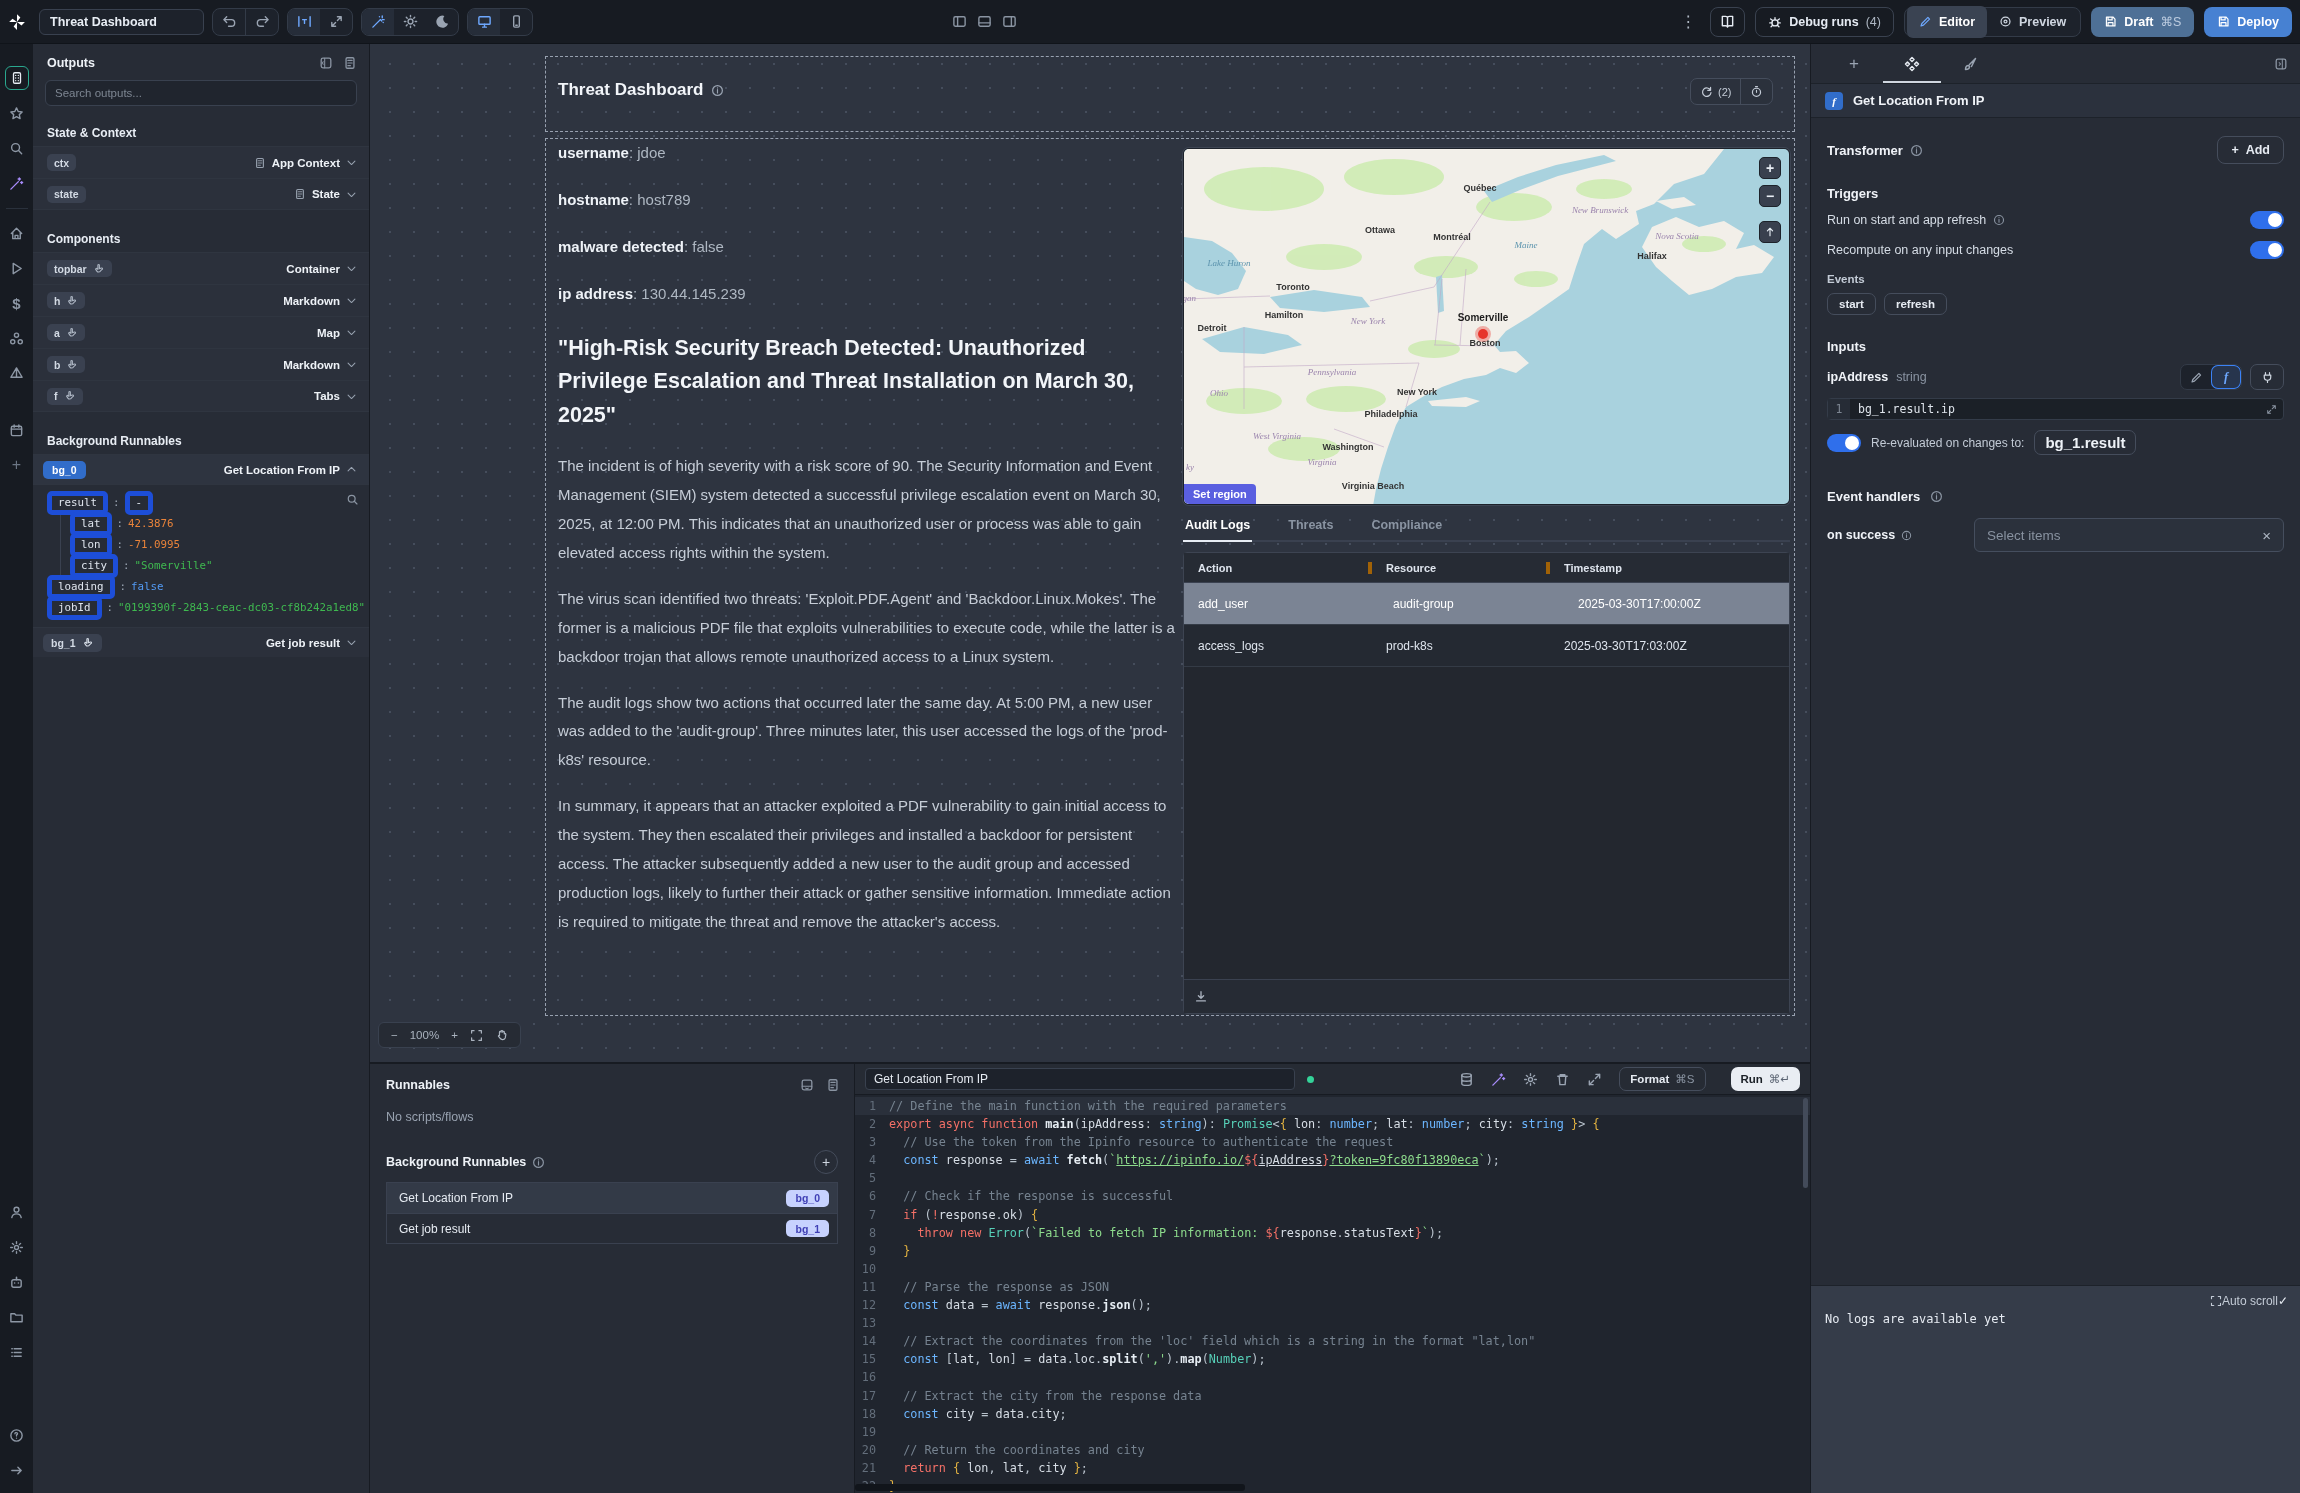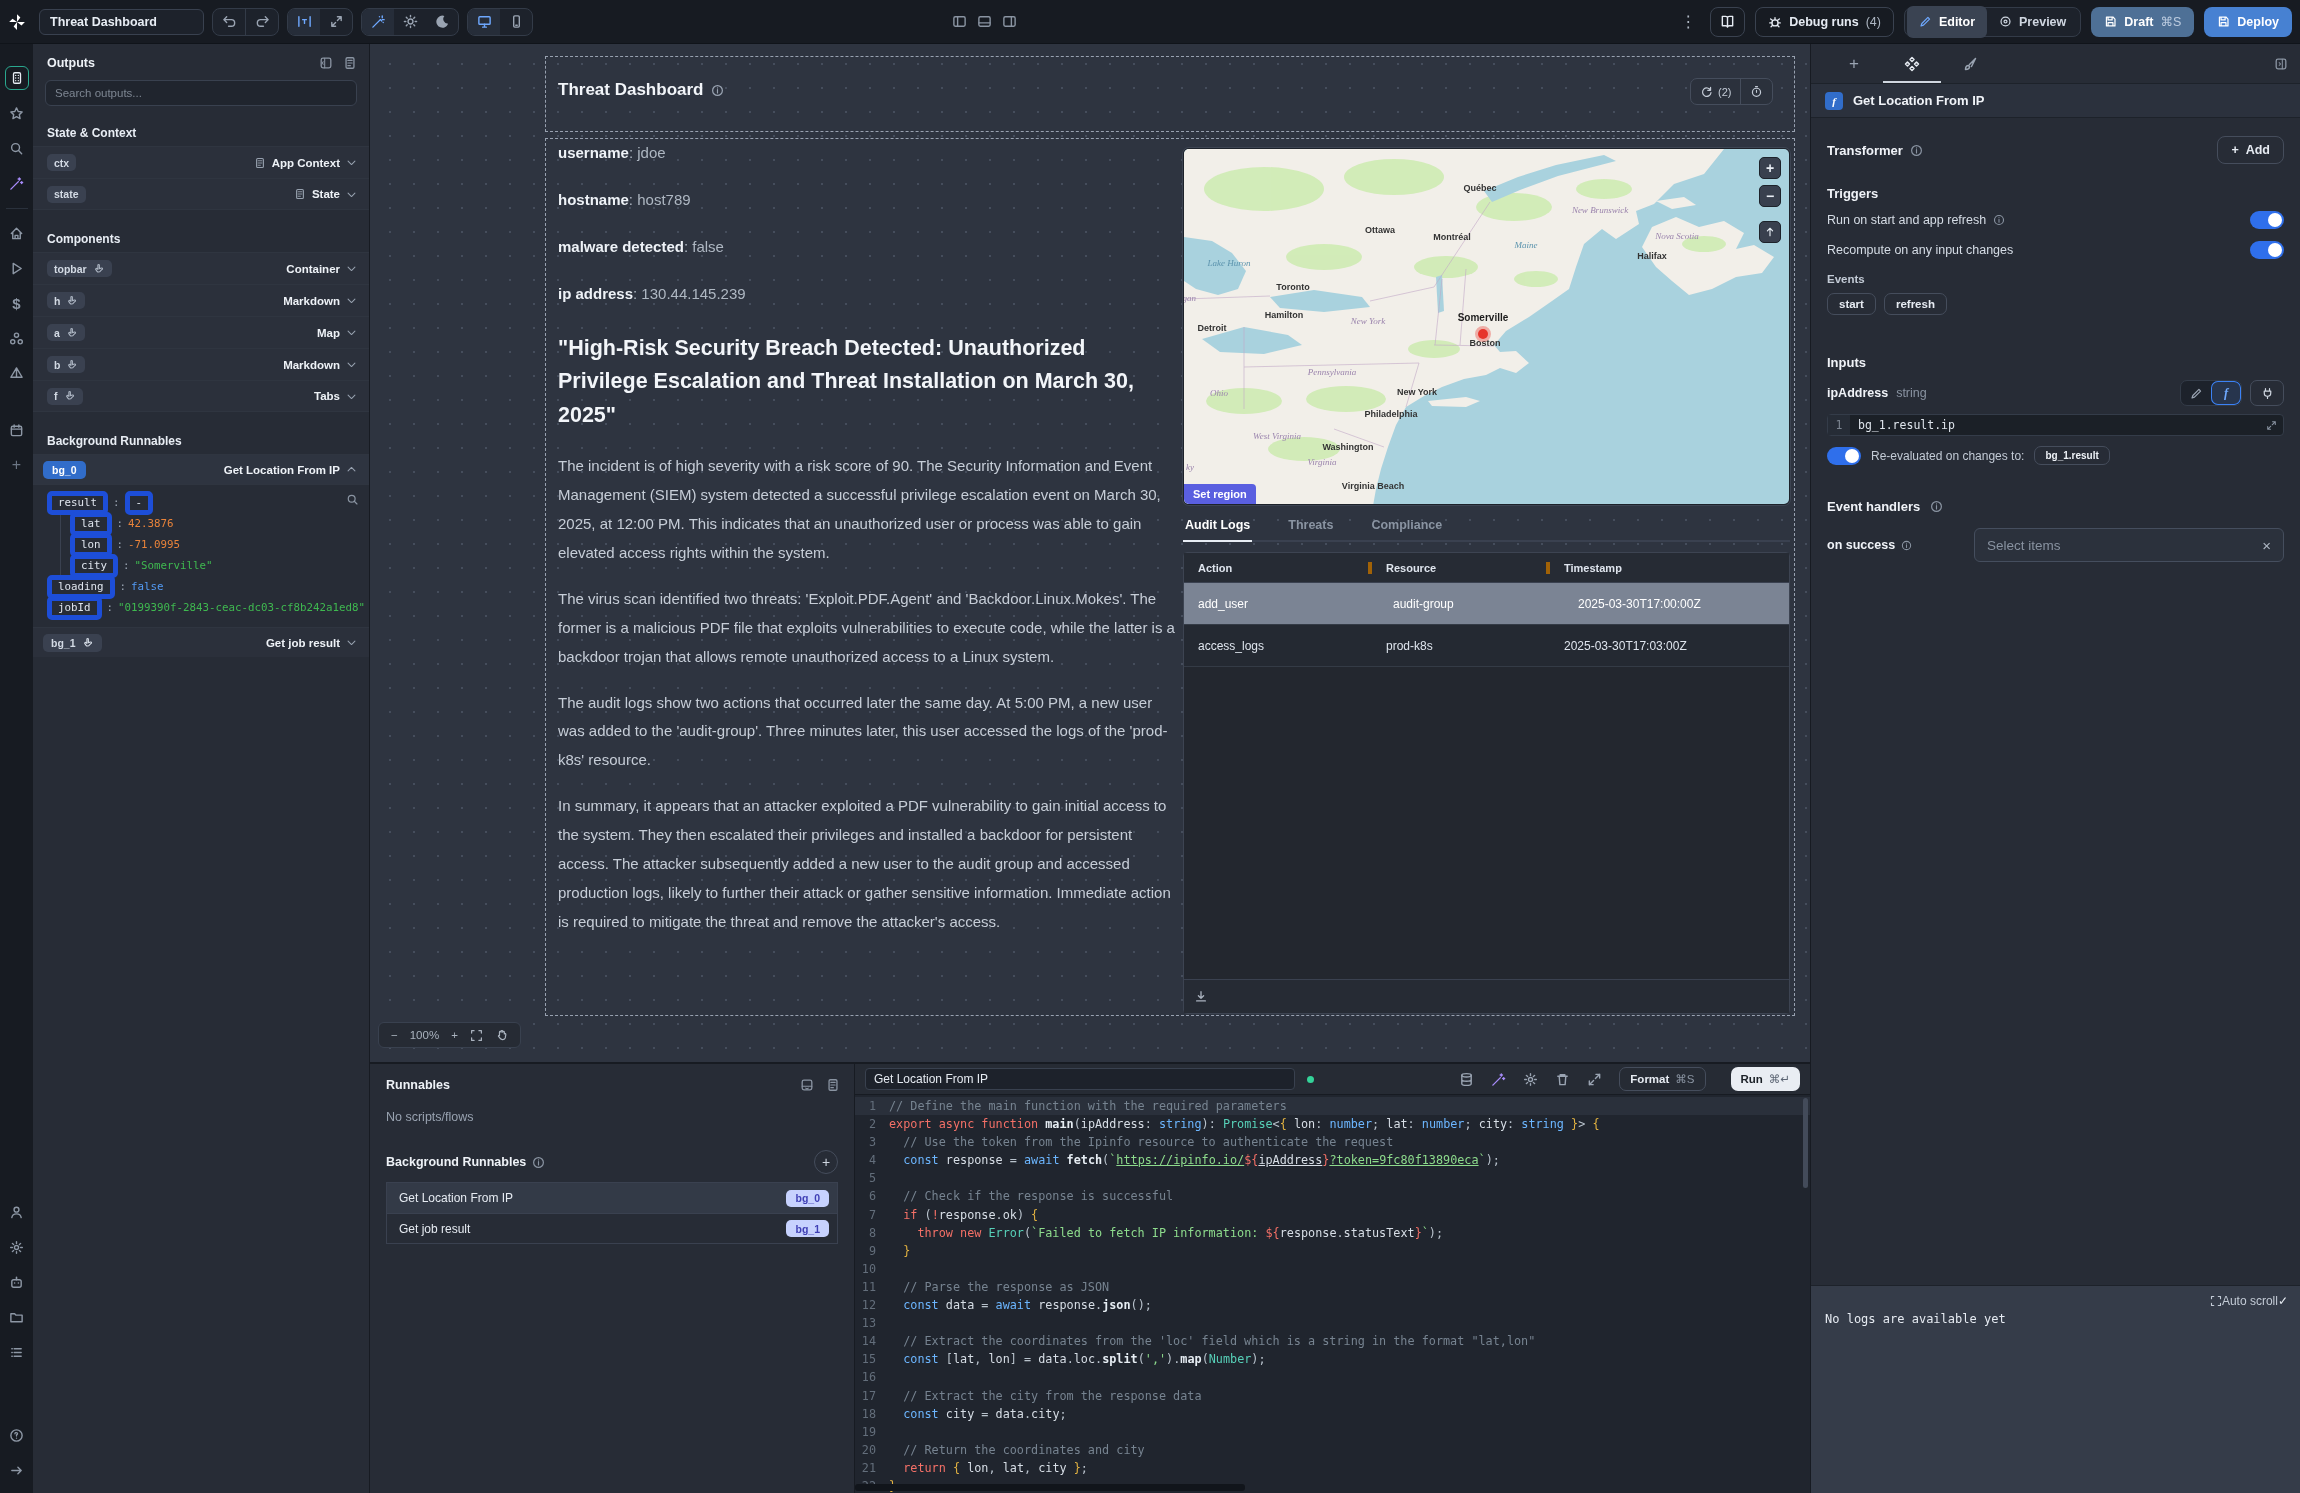--- a/index.html
+++ b/index.html
@@ -199,21 +199,21 @@
   #seg-ctl .sg.active { background:#27354d; color:#6ea8fe; box-shadow:inset 0 0 0 1px #3b82f6; border-radius:7px; }
   #plug-btn { margin-left:8px; width:34px; height:26px; border:1px solid #454d5c; border-radius:7px; display:flex;
     align-items:center; justify-content:center; color:#cfd6e0; cursor:pointer; }
   #expr-row { margin-top:8px; background:#1b2027; border:1px solid #343c49; border-radius:4px; height:22px; display:flex; align-items:center;
     font-family:"DejaVu Sans Mono",monospace; font-size:11.5px; position:relative; }
   #expr-row .g { width:22px; background:#262c36; color:#7d8692; text-align:center; height:100%; line-height:21px; flex:none; }
   #expr-row .x { padding-left:8px; color:#dfe5ec; }
   #expr-row .exp { position:absolute; right:6px; color:#8a94a2; }
   #reeval { display:flex; align-items:center; gap:10px; margin-top:10px; color:#c3cbd6; font-size:12px; }
   #reeval .toggle { margin-left:0; }
-  #reeval .chipb { border:1px solid #454d5c; border-radius:7px; padding:3px 10px; font-weight:700; color:#eef2f7; font-size:10px; }
+  #reeval .chipb { border:1px solid #454d5c; border-radius:7px; padding:3px 10px; font-weight:700; color:#eef2f7; font-size:15px; }
   #onsuccess { display:flex; align-items:center; margin-top:14px; }
   #onsuccess b { font-size:12.5px; color:#f0f3f8; }
   #onsuccess .info { margin-left:6px; font-size:10px; }
   #select-items { margin-left:auto; width:310px; height:34px; background:#2b313c; border:1px solid #454e5e; border-radius:6px;
     display:flex; align-items:center; padding:0 12px; color:#8892a0; font-size:13.5px; cursor:pointer; }
   #select-items .x { margin-left:auto; color:#aeb7c3; font-size:15px; }
   #rp-spacer { flex:1; }
   #log-box { height:208px; background:#353c49; border-top:1px solid #1d222a; position:relative; padding:12px 14px; }
   #autoscroll { position:absolute; right:12px; top:8px; display:flex; align-items:center; color:#c3cbd6; font-size:12px; }
   #no-logs { font-family:"DejaVu Sans Mono",monospace; font-size:12px; color:#e6ebf2; margin-top:14px; }
@@ -992,21 +992,21 @@
       <div class="tg-row">
         <span>Recompute on any input changes</span>
         <span class="toggle"></span>
       </div>
       <div class="subhead">Events</div>
       <div id="event-chips" style="display:flex;">
           <span class="chip-out">start</span>
           <span class="chip-out">refresh</span>
         </div>
 
-      <div class="sec-title" style="margin-top:40px">Inputs</div>
+      <div class="sec-title" style="margin-top:24px">Inputs</div>
       <div class="rp-row" id="input-name-row">
         <b>ipAddress</b>
         <span class="typ">string</span>
         <div id="seg-ctl">
           <span class="sg">
               <svg class="ic" width="13" height="13" viewBox="0 0 16 16">
                 <path d="M2.5 13.5 L3.5 10.5 L11 3 L13 5 L5.5 12.5 Z"></path>
               </svg>
             </span>
           <span class="sg active" style="font-family:'Liberation Serif',serif;font-style:italic;font-weight:700;">f</span>

